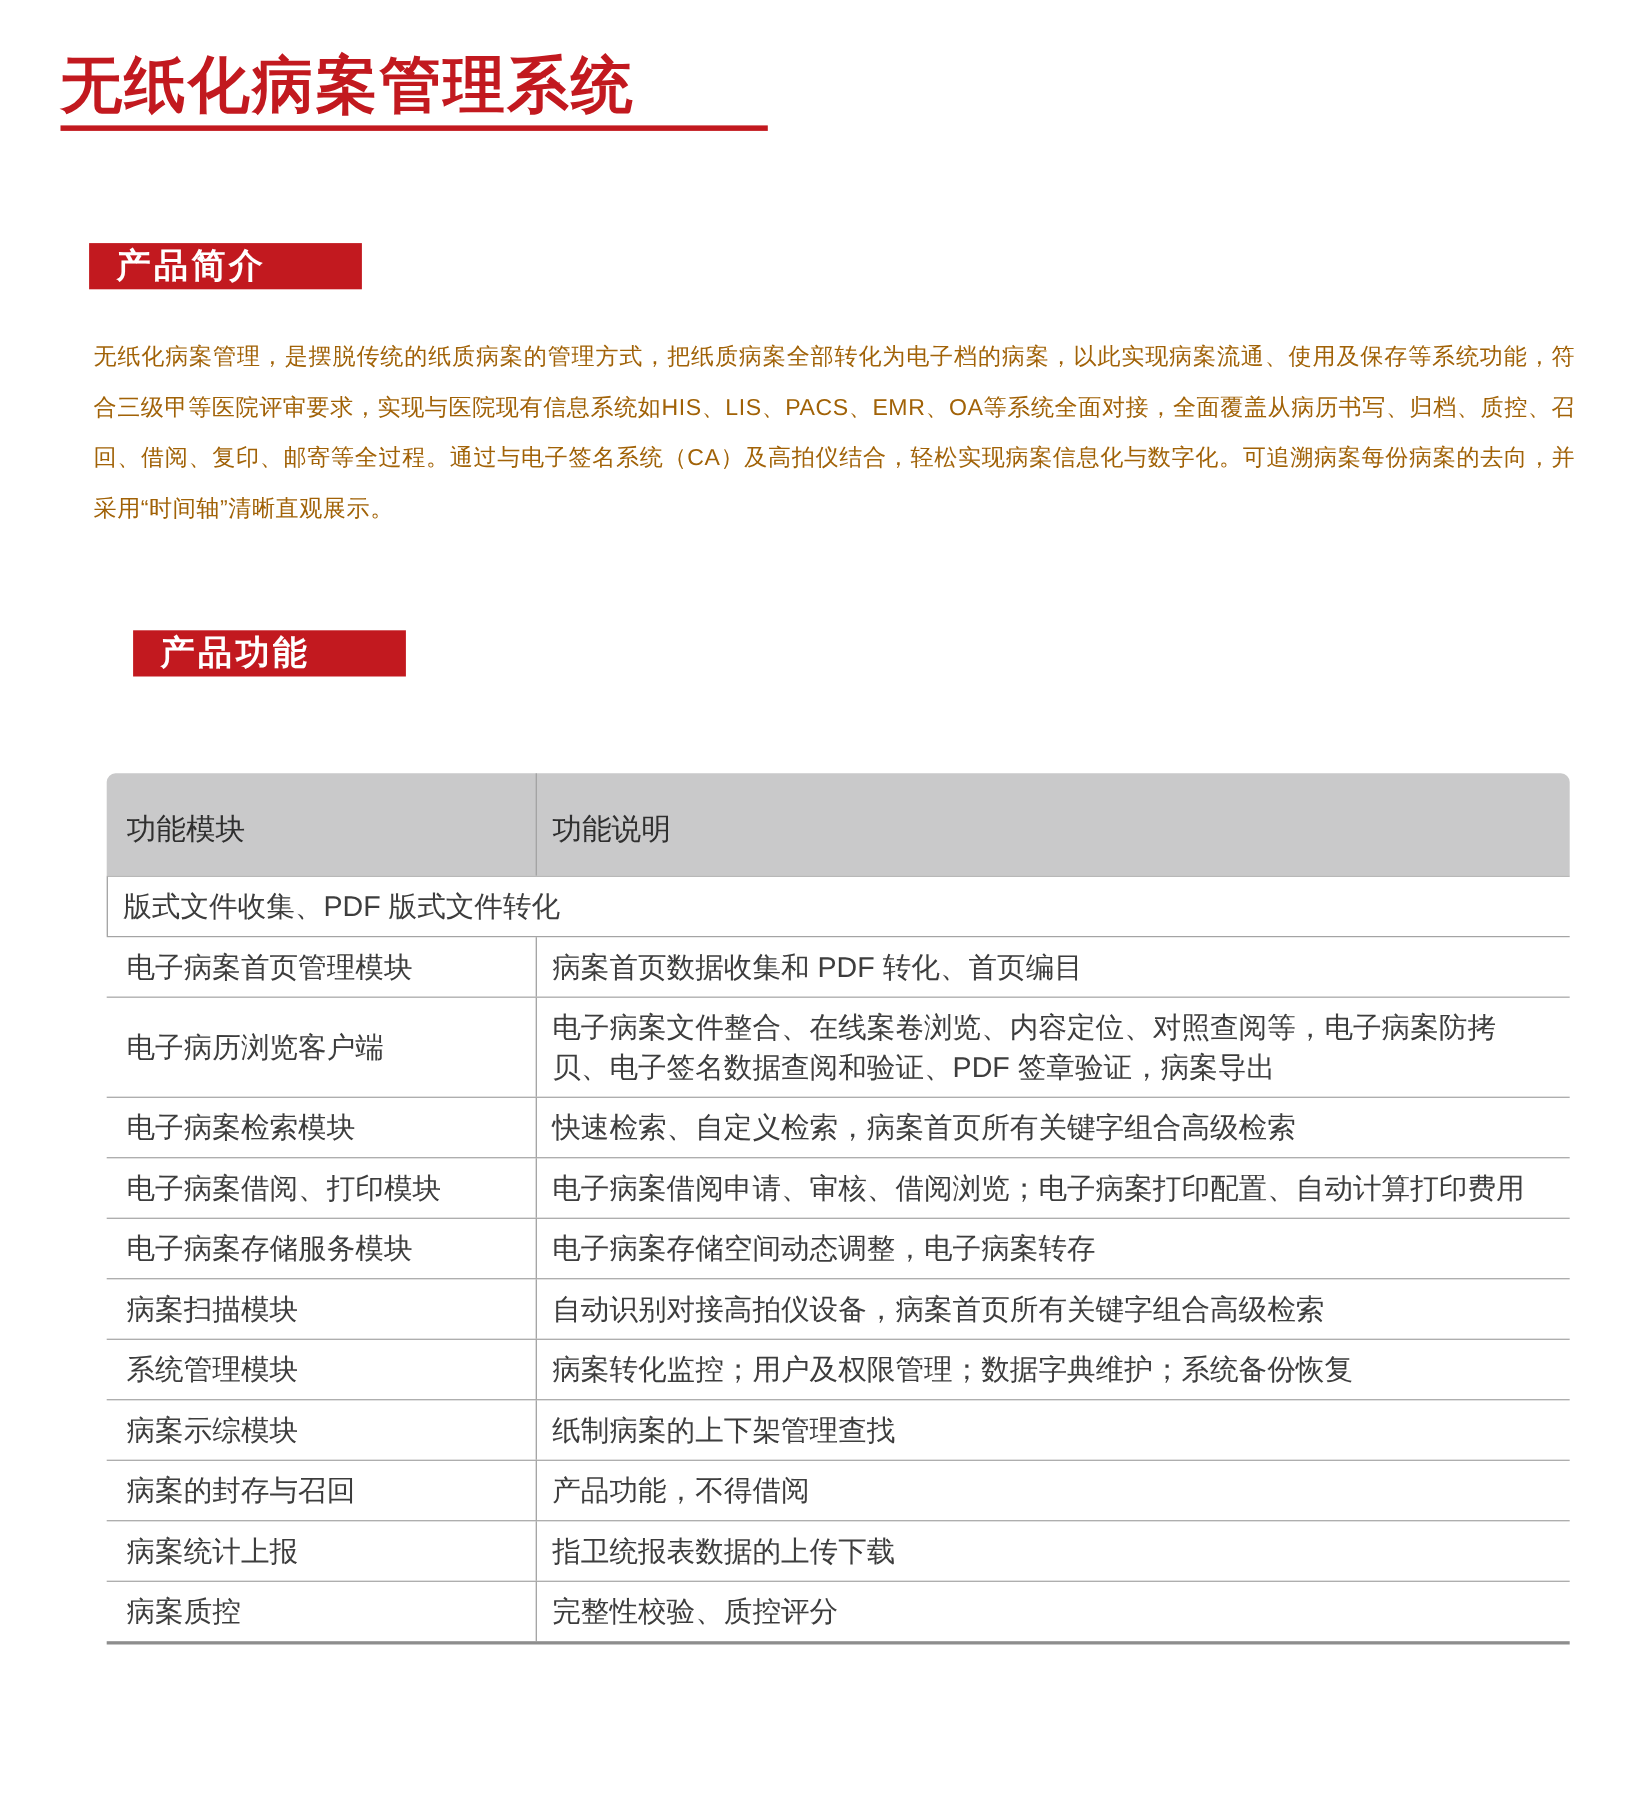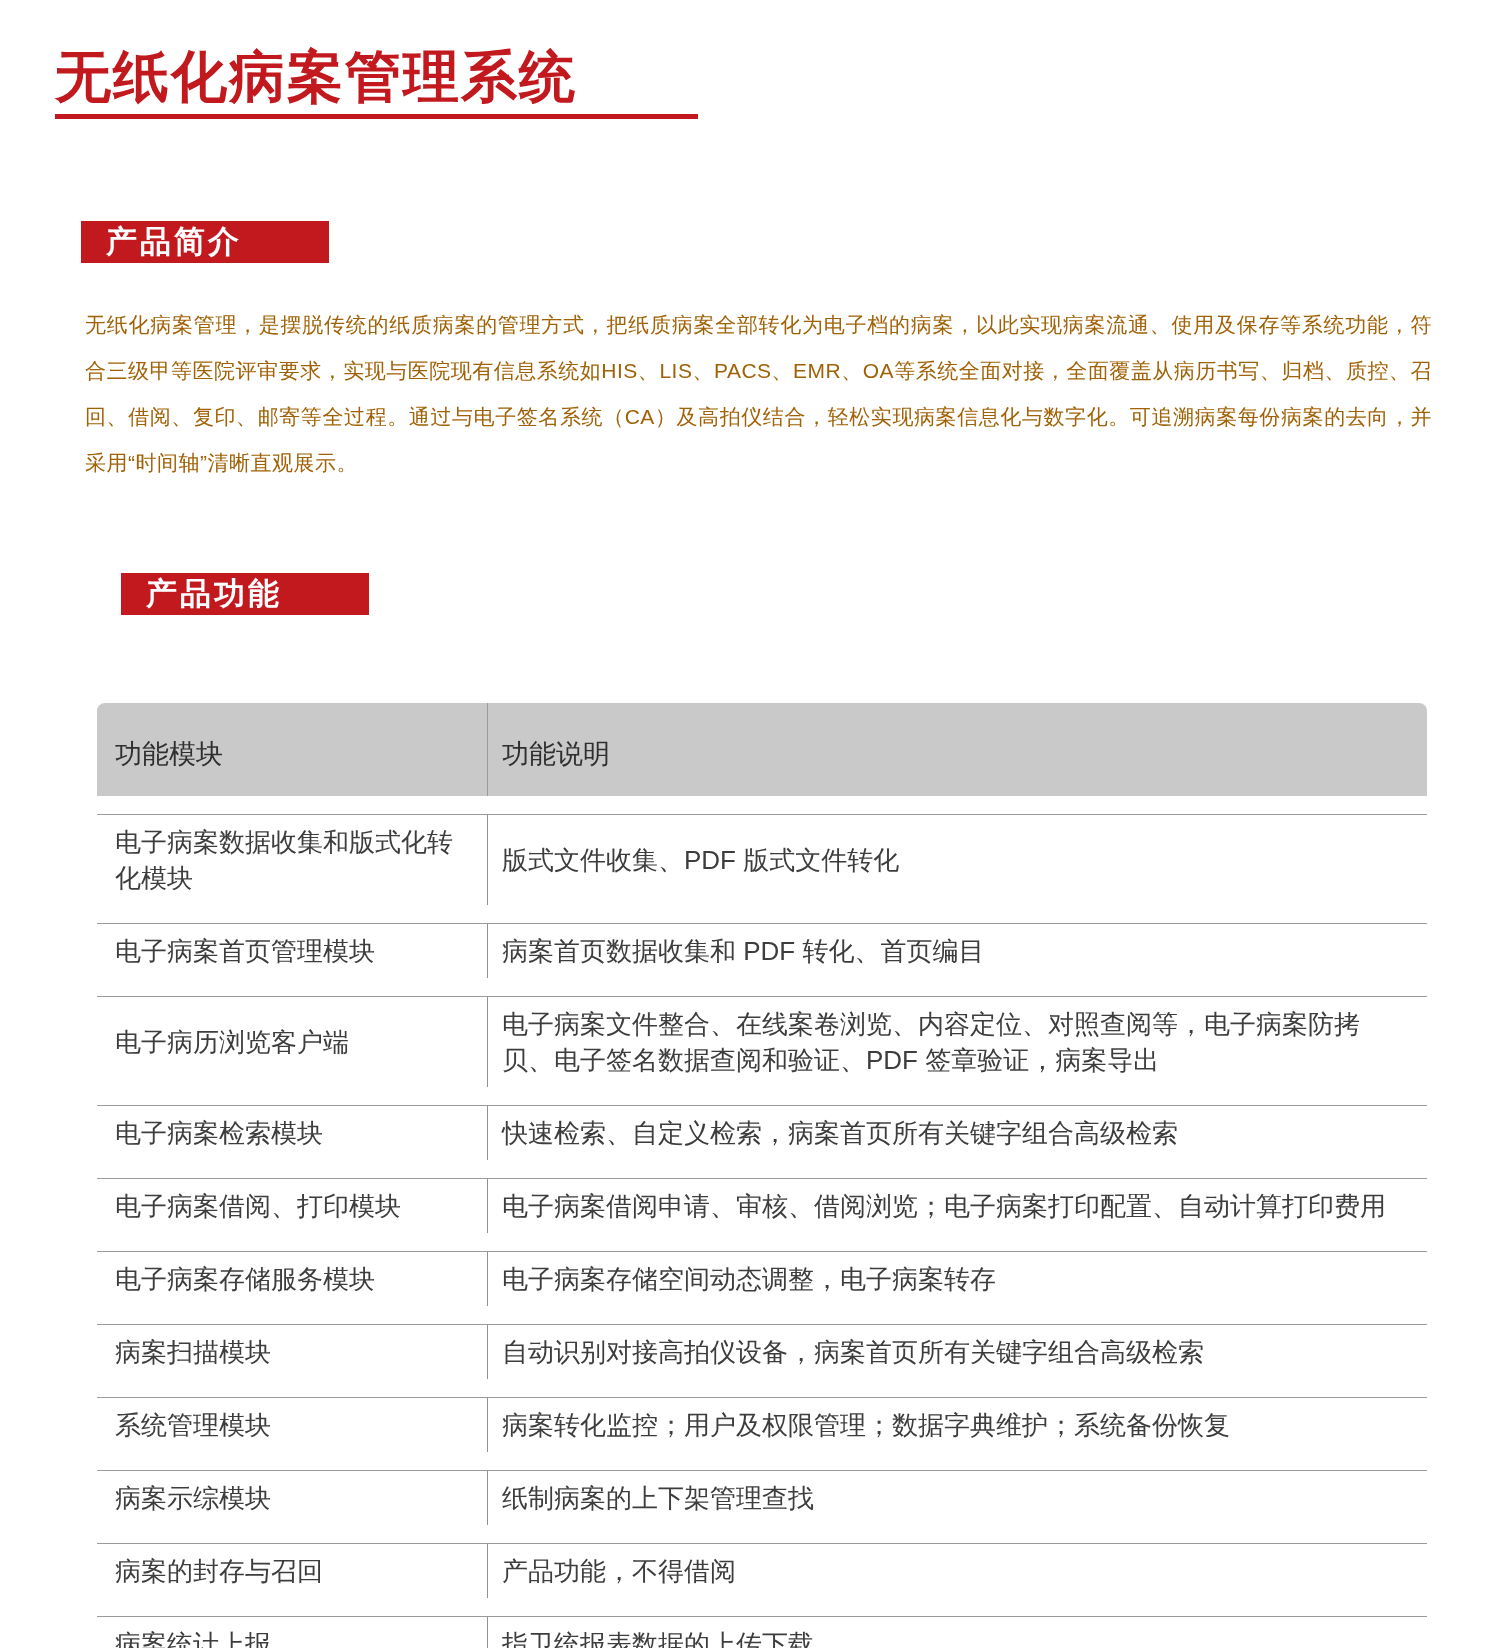--- a/index.html
+++ b/index.html
@@ -72,21 +72,20 @@
   .func-table {
     margin: 81px 0 0 97px;
     width: 1330px;
     border-bottom: 3px solid #8d8d8d;
   }
   .t-row {
     display: flex;
     align-items: stretch;
     min-height: 55px;
     border-top: 1px solid #9b9b9b;
-    margin-top: 18px;
   }
   .t-row.t-head {
     border-top: none;
     background: #c9c9ca;
     min-height: 93px;
     border-radius: 8px 8px 0 0;
   }
   .t-cell {
     display: flex;
     align-items: center;
@@ -140,21 +139,20 @@
       </div>
     </div>
 
     <div class="func-table">
       <div class="t-row t-head">
         <div class="t-cell c-left">功能模块</div>
         <div class="t-cell c-right">功能说明</div>
       </div>
       <div id="table-body">
           <div class="t-row">
-            <div class="t-cell c-left">电子病案数据收集和版式化转化模块</div>
             <div class="t-cell c-right">版式文件收集、PDF 版式文件转化</div>
           </div>
           <div class="t-row">
             <div class="t-cell c-left">电子病案首页管理模块</div>
             <div class="t-cell c-right">病案首页数据收集和 PDF 转化、首页编目</div>
           </div>
           <div class="t-row">
             <div class="t-cell c-left">电子病历浏览客户端</div>
             <div class="t-cell c-right">电子病案文件整合、在线案卷浏览、内容定位、对照查阅等，电子病案防拷贝、电子签名数据查阅和验证、PDF 签章验证，病案导出</div>
           </div>

